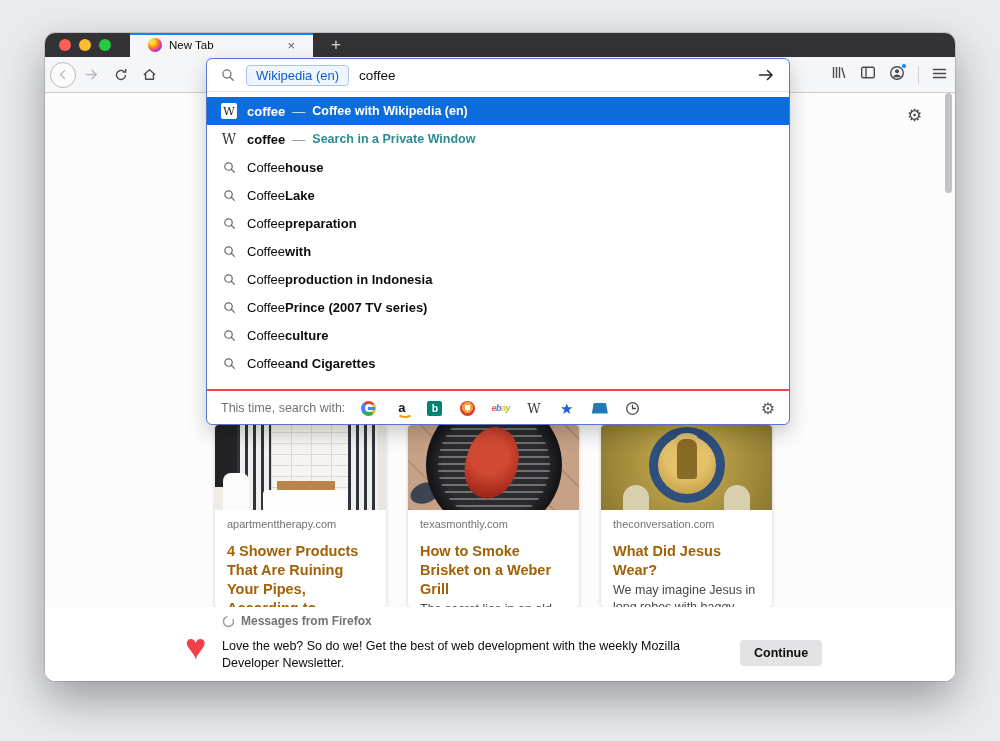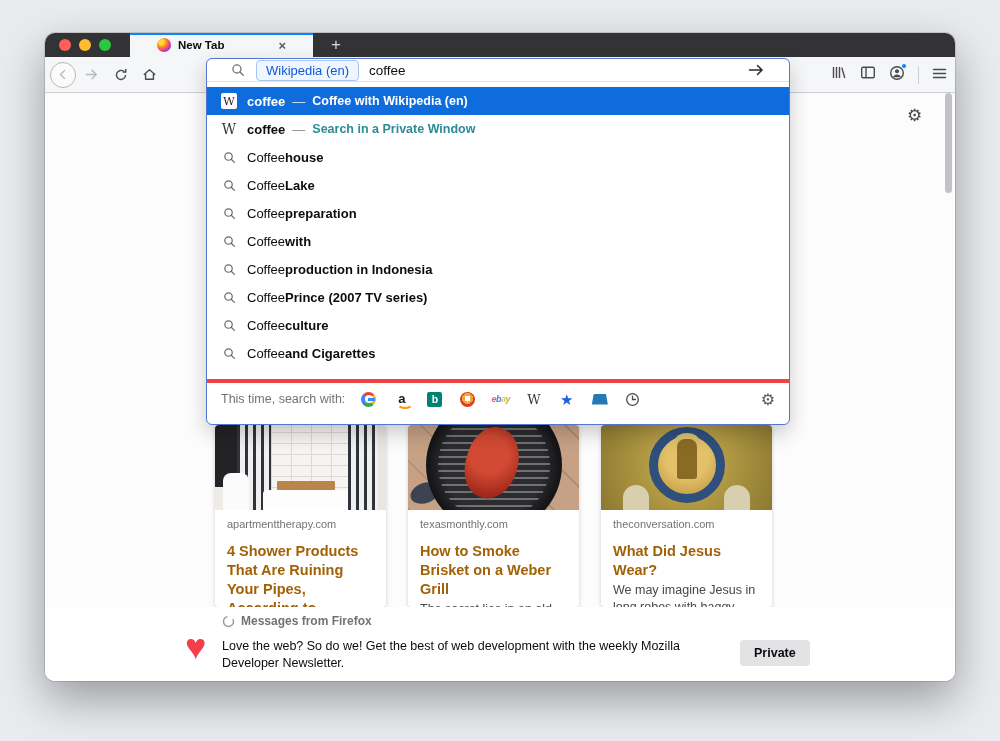--- a/index.html
+++ b/index.html
@@ -10,21 +10,21 @@
 .window { position:absolute; left:45px; top:33px; width:910px; height:648px;
   border-radius:10px; overflow:hidden; background:#fcfcfd;
   box-shadow:0 18px 45px rgba(0,0,0,.35), 0 0 0 1px rgba(0,0,0,.12); }
 
 
 .tabbar { position:relative; height:24px; background:#333336; }
 .lights { position:absolute; left:14px; top:6px; display:flex; gap:8px; }
 .light { width:12px; height:12px; border-radius:50%; }
 .light.red{ background:#ff5f57; } .light.yellow{ background:#febc2e; } .light.green{ background:#28c840; }
 .tab { position:absolute; left:85px; top:0; width:183px; height:24px; background:#f5f6f7;
-  display:flex; align-items:center; padding:0 27px; box-shadow:inset 0 2px 0 #0a84ff;font-weight:bold; }
+  display:flex; align-items:center; padding:0 18px; box-shadow:inset 0 2px 0 #0a84ff; }
 .favicon { width:14px; height:14px; border-radius:50%;
   background:radial-gradient(circle at 32% 30%, #ffd54a 0 18%, #ff9500 35%, #e84393 58%, #7b2ff7 80%, #4a1d96 100%); }
 .tab-title { font-size:11.5px; color:#0c0c0d; margin-left:7px; flex:1; }
 .tab-close { font-size:13px; color:#5a5a5e; cursor:default; }
 .newtab-btn { position:absolute; left:278px; top:0; width:26px; height:24px; color:#d7d7d8;
   font-size:17px; font-weight:300; display:flex; align-items:center; justify-content:center; }
 
 
 .navbar { position:relative; height:36px; background:#f5f6f7; border-bottom:1px solid #cfcfd3;
   display:flex; align-items:center; }
@@ -93,42 +93,42 @@
   font-size:12px; font-weight:700; color:#737373; }
 .msg-heart { position:absolute; left:140px; top:22px; font-size:36px; line-height:36px; color:#f43e49; }
 .msg-text { position:absolute; left:177px; top:31px; width:495px; font-size:12.5px; line-height:17px; color:#0c0c0d; }
 .msg-btn { position:absolute; left:695px; top:33px; padding:6px 14px; background:#e3e3e6;
   border-radius:4px; font-size:12.5px; font-weight:700; color:#0c0c0d; }
 
 
 .popup { position:absolute; left:161px; top:25px; width:584px; height:367px; z-index:20;
   background:#fff; border:1px solid #5576cf; border-radius:6px;
   box-shadow:0 8px 20px rgba(0,0,0,.2); }
-.input-row { height:23px; display:flex; align-items:center; padding:0 24px; border-bottom:1px solid #e3e3e5; }
+.input-row { height:33px; display:flex; align-items:center; padding:0 14px; border-bottom:1px solid #e3e3e5; }
 .chip { margin-left:11px; padding:2px 9px; font-size:13px; color:#0f5bd6;
   background:#f0f6ff; border:1px solid #a6c3f2; border-radius:4px; }
 .query-text { margin-left:10px; font-size:13.5px; color:#0c0c0d; }
 .go-arrow { margin-left:auto; display:flex; }
 
 .sug-list { padding:5px 0 12px 0; }
 .srow { height:28px; display:flex; align-items:center; padding:0 14px; font-size:13px; color:#0c0c0d; }
 .srow .sicon { width:16px; display:flex; justify-content:center; margin-right:10px; flex:none; }
 .srow.selected { background:#0f6cdd; color:#fff; }
 .favbox { width:16px; height:16px; background:#fff; border-radius:2px; display:flex;
   align-items:center; justify-content:center; margin-right:10px; flex:none; }
 .wletter { font-family:"DejaVu Serif", serif; font-size:11.5px; color:#2a2a2e; }
 .wplain { font-family:"DejaVu Serif", serif; font-size:14px; color:#3a3a3e; width:16px; text-align:center; margin-right:10px; flex:none; }
 .q-bold { font-weight:700; }
 .dash { margin:0 7px; color:#8a8a8e; }
 .srow.selected .dash { color:rgba(255,255,255,.85); }
 .action-sel { font-weight:600; font-size:12.5px; }
 .action-priv { font-weight:600; font-size:12.5px; color:#2e8b96; }
 .sug-b { font-weight:700; }
 
-.pfooter { height:36px; border-top:4px solid #ef4444; display:flex; align-items:center; padding:0 14px; }
+.pfooter { height:36px; border-top:2px solid #ef4444; display:flex; align-items:center; padding:0 14px; }
 .pfooter-label { font-size:12.5px; color:#737373; }
 .engines { display:flex; align-items:center; gap:16px; margin-left:15px; }
 .eng { width:17px; height:17px; display:flex; align-items:center; justify-content:center; }
 .gear-footer { margin-left:auto; font-size:16px; color:#5a5a5e; }
 
 
 .icon-google { position:relative; width:15px; height:15px; border-radius:50%;
   background:conic-gradient(from -40deg, #ea4335 0 25%, #fbbc05 25% 50%, #34a853 50% 75%, #4285f4 75% 100%); }
 .icon-google::after { content:""; position:absolute; inset:3.5px; background:#fff; border-radius:50%; }
 .icon-google::before { content:""; position:absolute; right:1px; top:6px; width:7px; height:3px; background:#4285f4; z-index:1; }
@@ -274,21 +274,21 @@
 
       <div class="msgbar">
         <div class="msg-header">
           <svg width="13" height="13" viewBox="0 0 13 13">
               <circle cx="6.5" cy="6.5" r="5" fill="none" stroke="#9a9a9e" stroke-width="1.4" stroke-dasharray="22 6"></circle>
             </svg>
           <span>Messages from Firefox</span>
         </div>
         <div class="msg-heart">♥</div>
         <div class="msg-text">Love the web? So do we! Get the best of web development with the weekly Mozilla Developer Newsletter.</div>
-        <div class="msg-btn">Private</div>
+        <div class="msg-btn">Continue</div>
       </div>
     </div>
 
     <div class="popup">
       <div class="input-row">
         <svg width="14" height="14" viewBox="0 0 16 16">
             <circle cx="6.8" cy="6.8" r="4.6" fill="none" stroke="#737373" stroke-width="1.5"></circle>
             <path d="M10.2 10.2 14 14" stroke="#737373" stroke-width="1.5" stroke-linecap="round"></path>
           </svg>
         <span class="chip">Wikipedia (en)</span>

